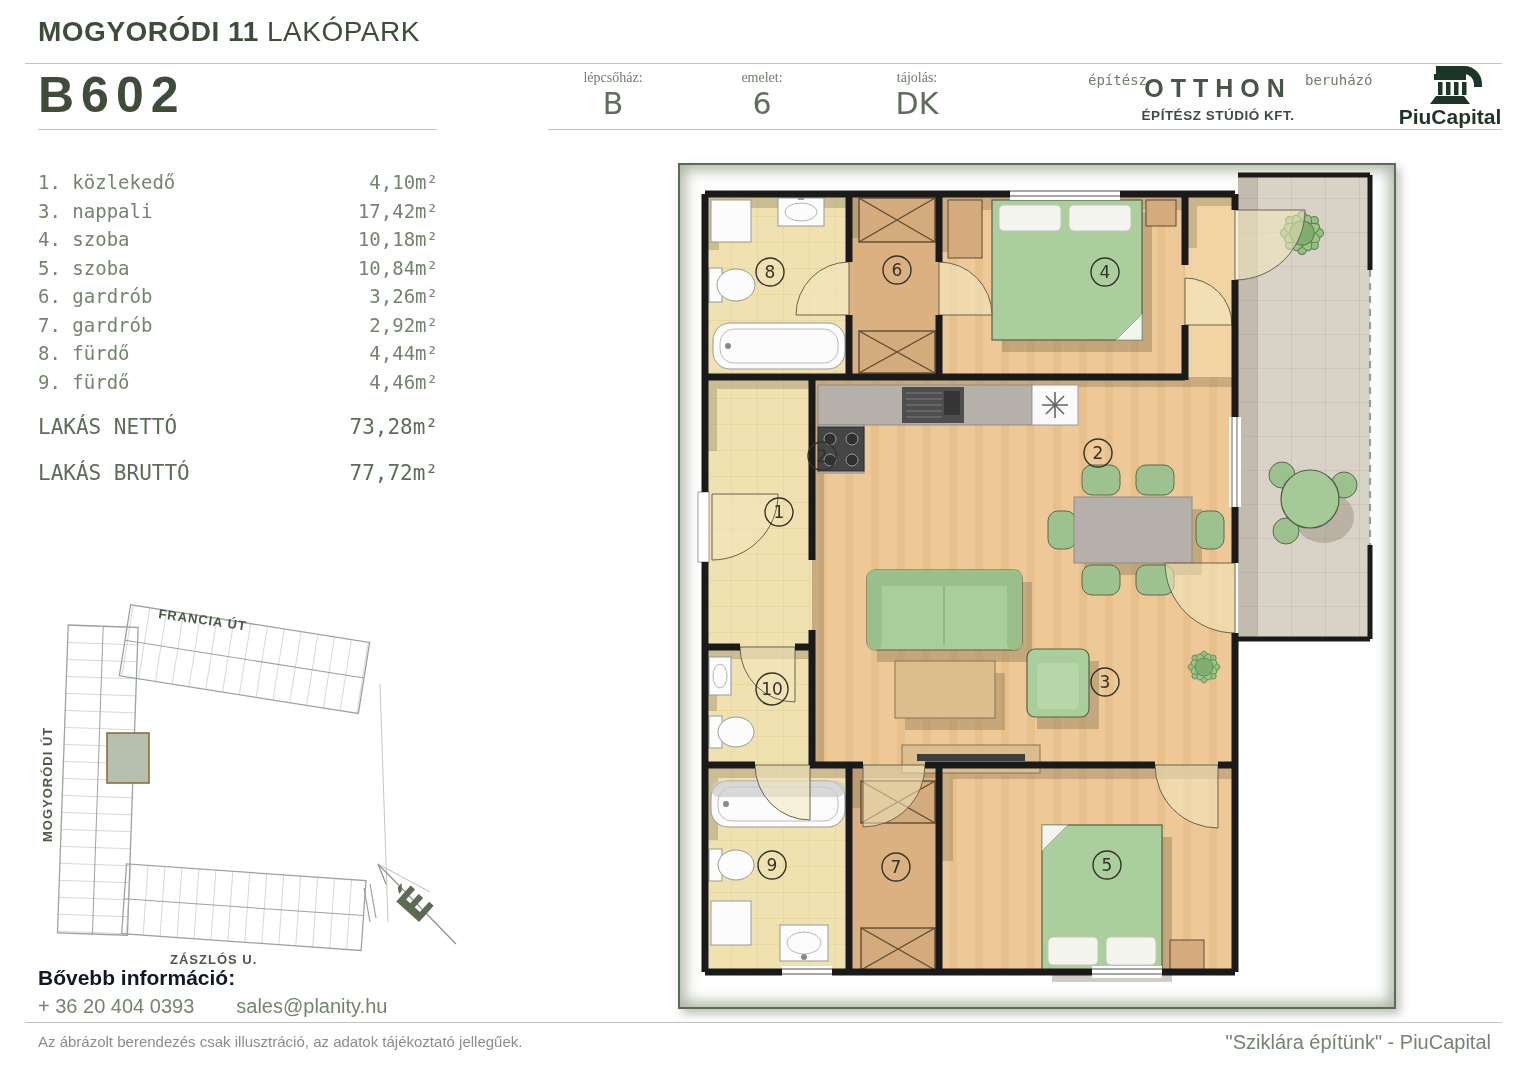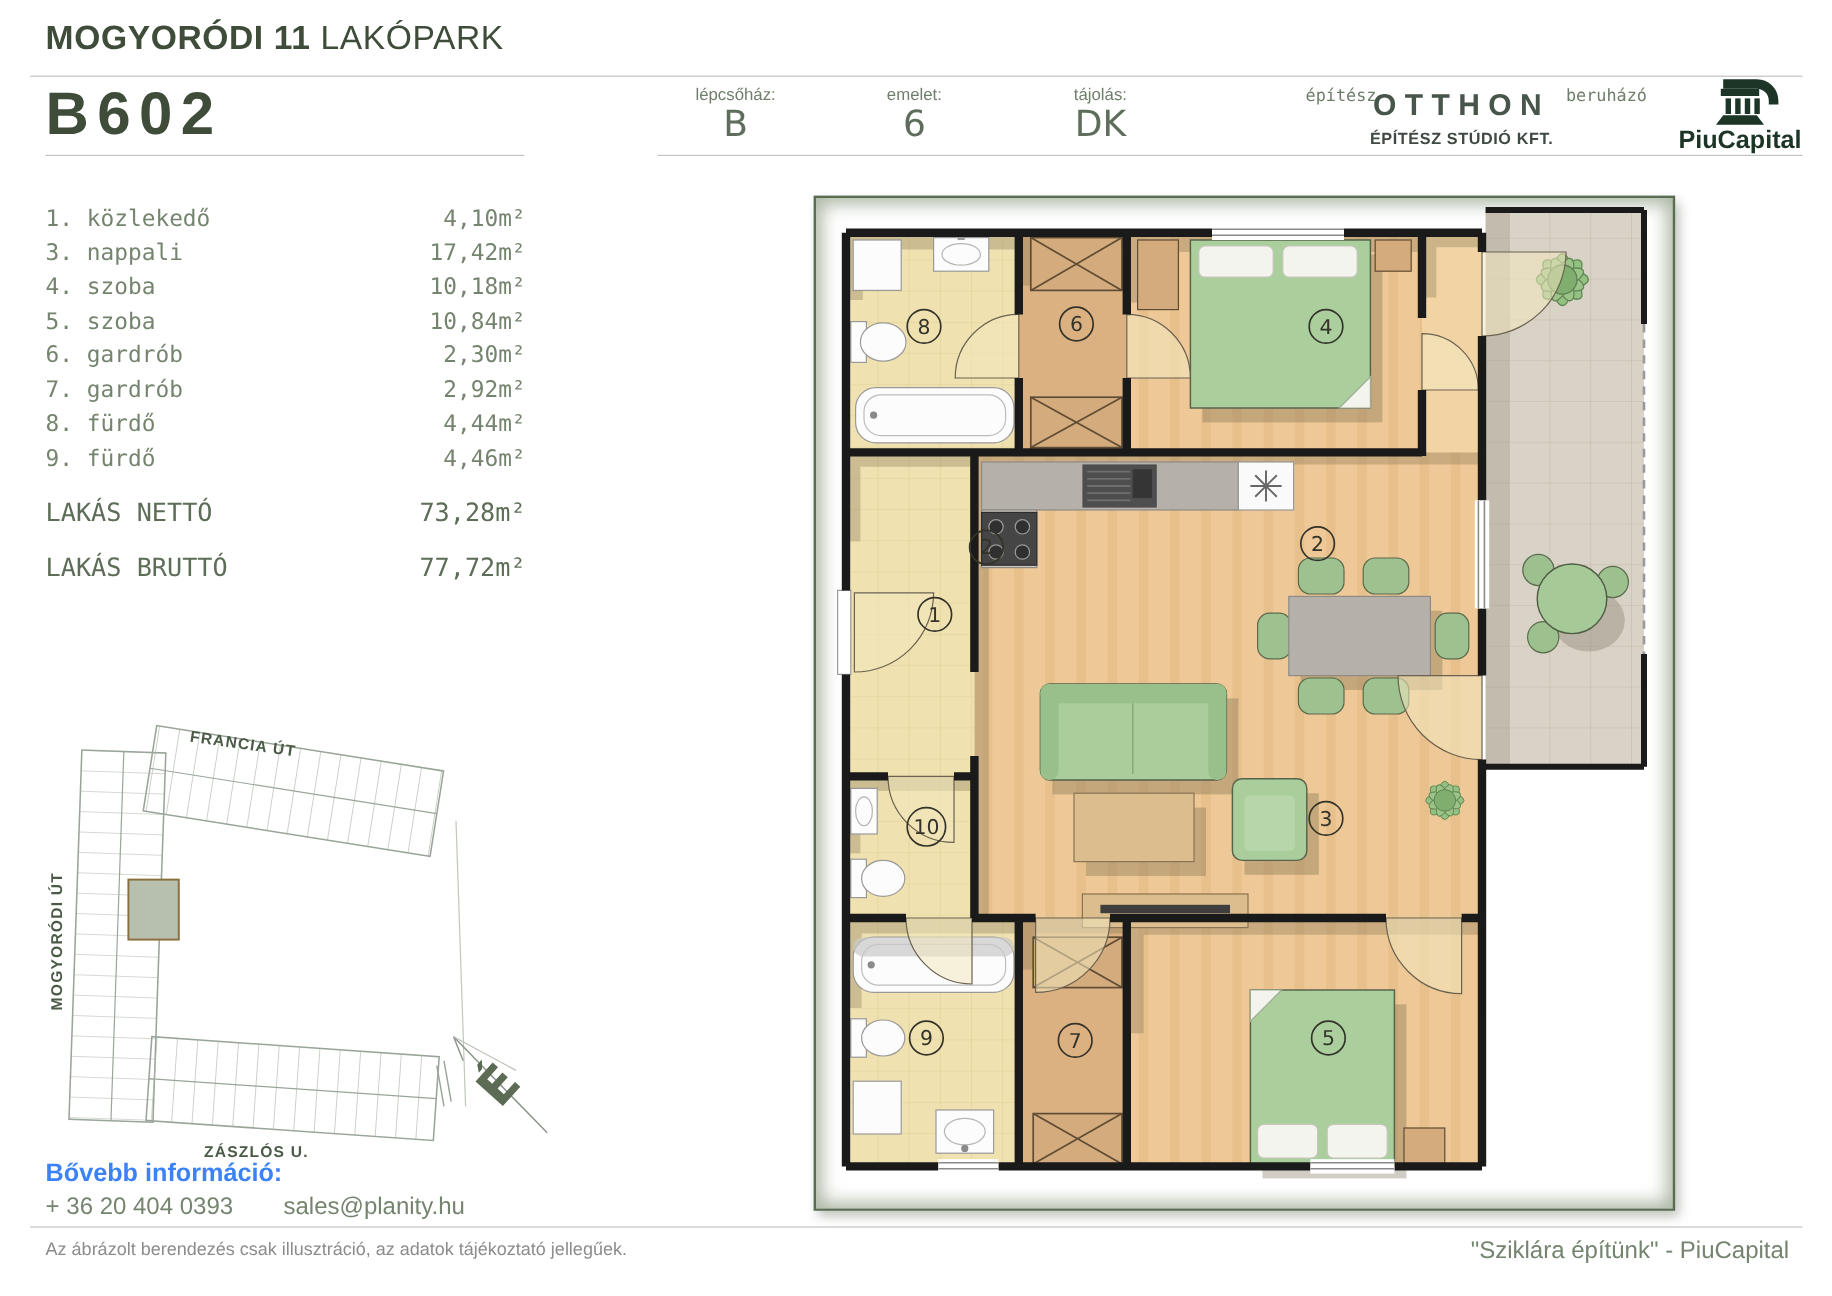--- a/index.html
+++ b/index.html
@@ -5,39 +5,39 @@
   html,body{margin:0;padding:0}
   body{width:1527px;height:1080px;position:relative;background:#fff;
        font-family:"Liberation Sans",sans-serif;overflow:hidden;color:#3e4c39}
   .abs{position:absolute}
   .hr{position:absolute;height:1px;background:#c2c2c2}
   
   .title{left:38px;top:16px;font-size:28px;letter-spacing:.5px;color:#3e4c39}
   .title b{font-weight:800}
   .title span.light{font-weight:400}
   .unitcode{left:38px;top:66px;font-size:50px;font-weight:800;letter-spacing:7px;color:#3e4c39}
-  .infolabel{font-family:Liberation Sans, sans-serif;font-size:14px;color:#6f7e6b;
+  .infolabel{font-family:Liberation Serif, serif;font-size:14px;color:#6f7e6b;
              transform:translateX(-50%);white-space:nowrap}
   .infoval{font-family:"DejaVu Sans",sans-serif;font-size:30px;color:#5f6e5c;
            transform:translateX(-50%);white-space:nowrap}
   .smalllabel{font-family:"DejaVu Sans Mono",monospace;font-size:14px;color:#6f7e6b;white-space:nowrap}
   .archname{font-size:25px;letter-spacing:7px;font-weight:600;color:#47554a;white-space:nowrap;
             transform:translateX(-50%)}
   .archsub{font-size:13.5px;font-weight:700;letter-spacing:.5px;color:#3f4a42;white-space:nowrap;
            transform:translateX(-50%)}
   .logotext{font-size:21px;font-weight:700;color:#1d3526;transform:translateX(-50%);white-space:nowrap}
   
   .roomlist{left:38px;top:168px;width:400px;font-family:"DejaVu Sans Mono",monospace;
             font-size:19px;color:#75846f}
   .rrow{display:flex;justify-content:space-between;line-height:28.5px}
   .rrow .val{text-align:left}
   .rrow .unit{margin-left:0}
   .totrow{font-size:21px;color:#5d6d58}
   
-  .contacthead{left:38px;top:966px;font-size:21px;font-weight:800;color:#3b82f6}
+  .contacthead{left:38px;top:966px;font-size:21px;font-weight:800;color:#0f172a}
   .contactrow{left:38px;top:995px;font-family:Liberation Sans, sans-serif;font-size:20px;color:#75846f}
   .contactrow span{margin-right:42px}
   .disclaimer{left:38px;top:1033px;font-size:15px;color:#8c8c8c}
   .slogan{right:36px;top:1031px;font-size:20px;color:#75846f}
   
   .planframe{left:678px;top:163px;width:714px;height:842px;background:#fff;
              border:2px solid #5a6c52;
              box-shadow:inset 0 0 14px 5px rgba(104,124,90,.55), 4px 5px 9px rgba(110,118,104,.45)}
   svg text{font-family:"DejaVu Sans",sans-serif}
   .wall{stroke:#1a1a1a;stroke-width:7;fill:none}
@@ -99,21 +99,21 @@
   <div class="rrow">
       <span>4. szoba</span>
       <span><span class="val">10,18</span><span class="unit">m²</span></span>
     </div>
   <div class="rrow">
       <span>5. szoba</span>
       <span><span class="val">10,84</span><span class="unit">m²</span></span>
     </div>
   <div class="rrow">
       <span>6. gardrób</span>
-      <span><span class="val">2,30</span><span class="unit">m²</span></span>
+      <span><span class="val">3,26</span><span class="unit">m²</span></span>
     </div>
   <div class="rrow">
       <span>7. gardrób</span>
       <span><span class="val">2,92</span><span class="unit">m²</span></span>
     </div>
   <div class="rrow">
       <span>8. fürdő</span>
       <span><span class="val">4,44</span><span class="unit">m²</span></span>
     </div>
   <div class="rrow">

